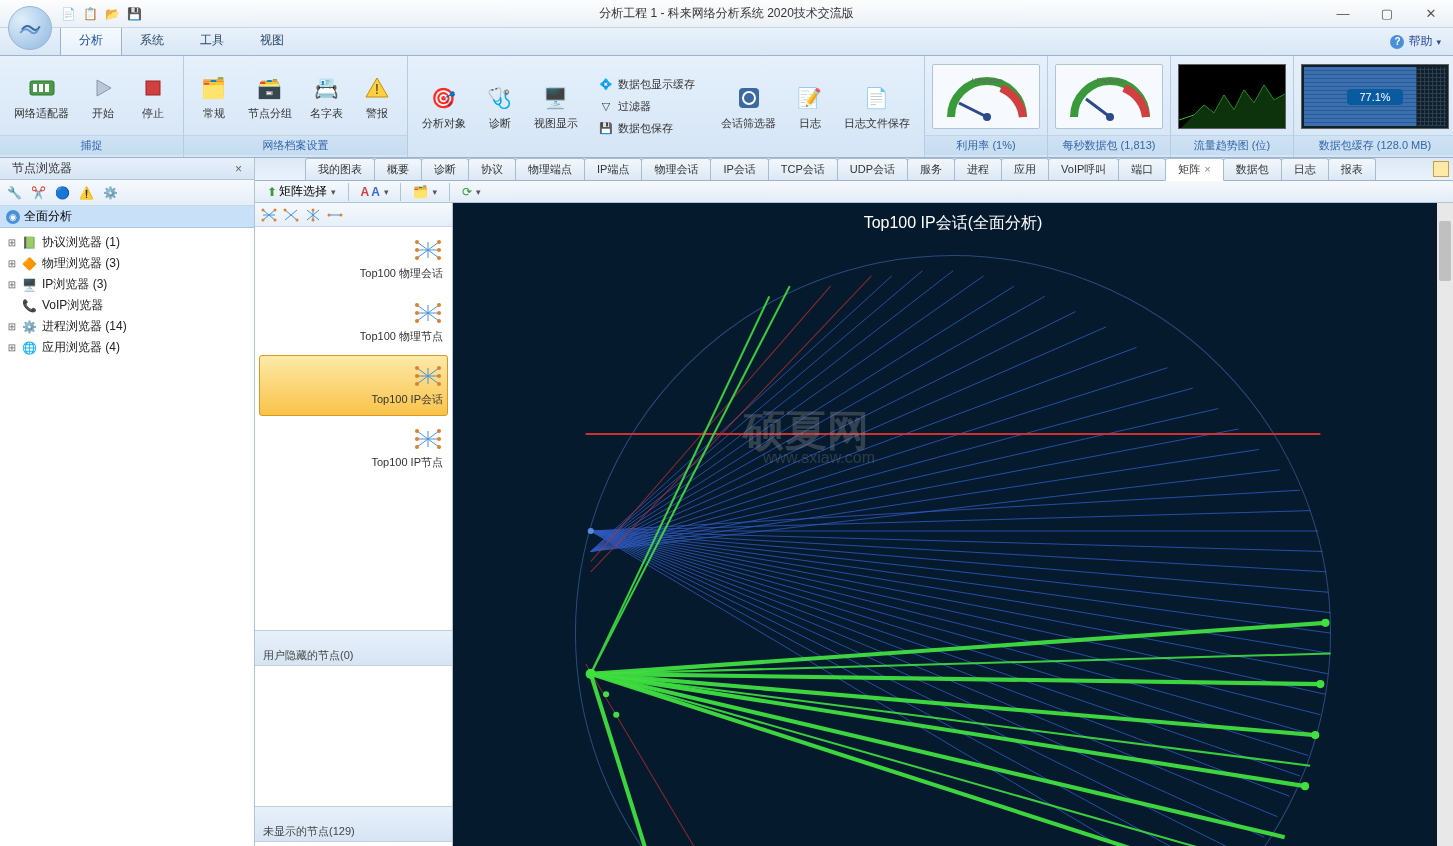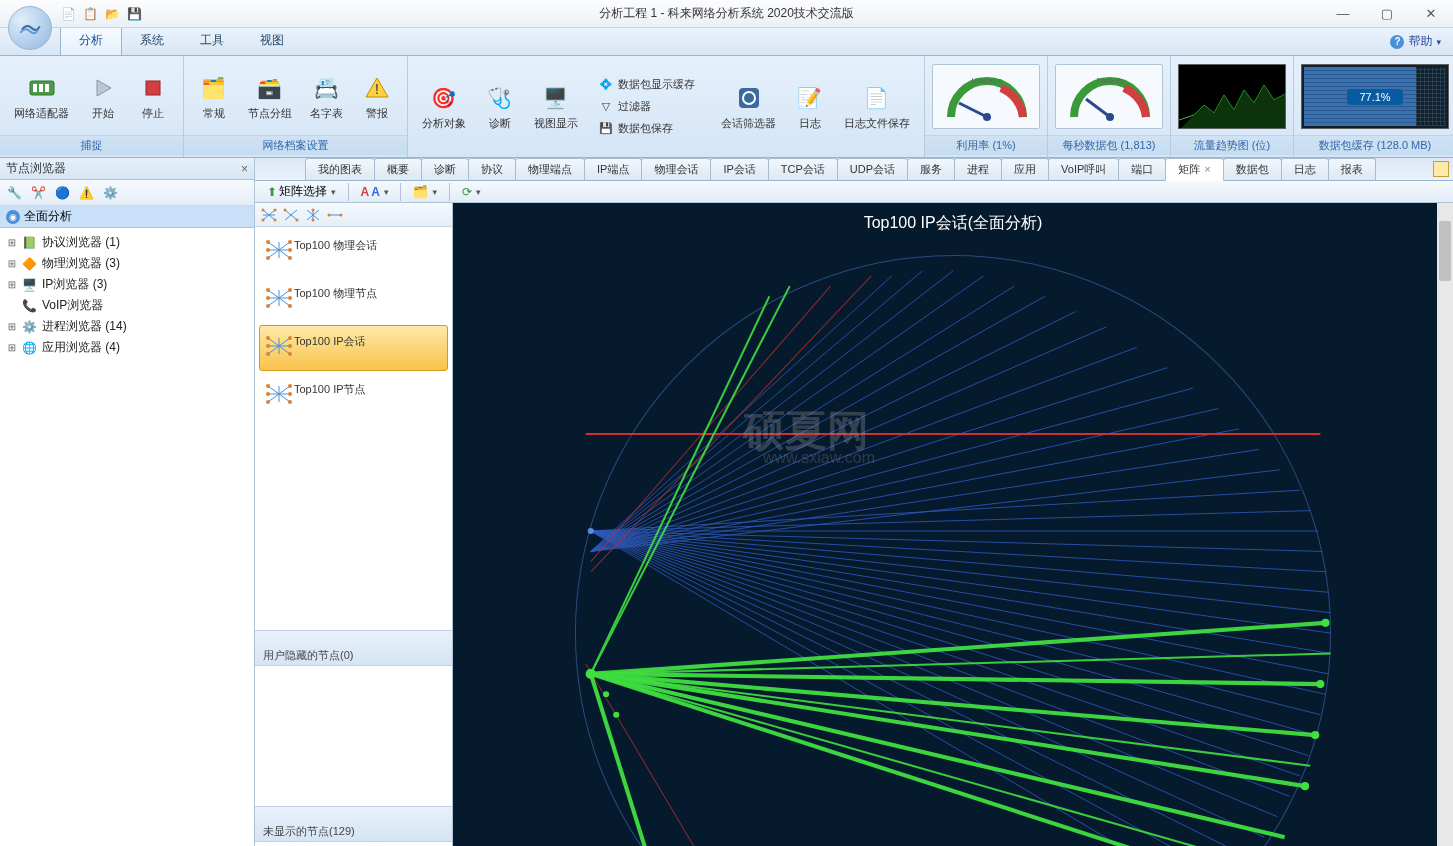--- a/index.html
+++ b/index.html
@@ -34,21 +34,21 @@
 
 .gauge-box { width: 108px; height: 65px; border: 1px solid #b0c4d8; background: #f6faff; border-radius: 2px; position: relative; margin: 0 1px; }
 .gauge-arc { position: absolute; left: 8px; top: 8px; width: 92px; height: 48px; }
 .mini-chart { width: 108px; height: 65px; border: 1px solid #606060; background: #000; position: relative; overflow: hidden; margin: 0 1px; }
 .buffer-box { width: 148px; height: 65px; border: 1px solid #606060; background: #111f2a; position: relative; margin: 0 1px; display: flex; flex-direction: column; align-items: center; justify-content: center; }
 .buffer-grid { position: absolute; inset: 2px; background-image: repeating-linear-gradient(0deg, #2a3f52 0 1px, transparent 1px 4px), repeating-linear-gradient(90deg, #2a3f52 0 1px, transparent 1px 4px); }
 .buffer-pct { position: relative; background: #0a5aa0; color: #fff; padding: 2px 12px; font-size: 11px; border-radius: 4px; }
 
 .main { display: flex; height: calc(846px - 28px - 28px - 102px); }
 .sidebar { width: 255px; background: #fff; border-right: 1px solid #b0c4d8; display: flex; flex-direction: column; }
-.side-header { height: 22px; background: linear-gradient(#e8f1fb, #d6e4f3); border-bottom: 1px solid #b0c4d8; padding: 3px 6px; font-size: 12px; color: #333; display: flex; align-items: center; }
+.side-header { height: 22px; background: linear-gradient(#e8f1fb, #d6e4f3); border-bottom: 1px solid #b0c4d8; padding: 3px 12px; font-size: 12px; color: #333; display: flex; align-items: center; }
 .side-header .close { margin-left: auto; cursor: pointer; color: #666; }
 .side-toolbar { height: 26px; background: linear-gradient(#f5f9fd, #e5eef8); border-bottom: 1px solid #c8d8e8; display: flex; align-items: center; padding: 0 6px; gap: 6px; }
 .side-toolbar span { width: 18px; height: 18px; display: inline-flex; align-items: center; justify-content: center; cursor: pointer; }
 .filter-row { height: 22px; background: #c8e0f8; border-bottom: 1px solid #a8c4e0; display: flex; align-items: center; padding: 0 6px; gap: 4px; }
 .filter-row .ico { width: 14px; height: 14px; border-radius: 50%; background: #4a90d9; display: inline-flex; align-items: center; justify-content: center; color: #fff; font-size: 9px; }
 
 .tree { flex: 1; overflow: auto; padding: 4px 2px; }
 .tree-row { display: flex; align-items: center; padding: 2px 4px; gap: 4px; cursor: pointer; }
 .tree-row .expander { width: 12px; color: #666; font-size: 10px; text-align: center; }
 .tree-row .ticon { width: 16px; height: 16px; display: inline-flex; align-items: center; justify-content: center; }
@@ -64,21 +64,21 @@
 .toolbar2 { height: 28px; background: linear-gradient(#f5f9fd, #e2ecf7); border-bottom: 1px solid #b0c4d8; display: flex; align-items: center; padding: 0 8px; gap: 6px; font-size: 12px; }
 .toolbar2 .tb-item { display: flex; align-items: center; gap: 2px; cursor: pointer; padding: 2px 4px; }
 .toolbar2 .sep { width: 1px; height: 18px; background: #b0c4d8; margin: 0 2px; }
 .dd-arrow::after { content: "▾"; font-size: 9px; color: #555; margin-left: 2px; }
 
 .workspace { flex: 1; display: flex; }
 .matrix-panel { width: 198px; background: #fff; border-right: 1px solid #b0c4d8; display: flex; flex-direction: column; }
 .mp-toolbar { height: 24px; background: linear-gradient(#f5f9fd, #e5eef8); border-bottom: 1px solid #c8d8e8; display: flex; align-items: center; padding: 0 6px; gap: 6px; }
 .mp-toolbar span { width: 16px; height: 16px; cursor: pointer; display: inline-flex; align-items: center; justify-content: center; }
 .mp-list { flex: 1; overflow: auto; }
-.mp-item { display: flex; flex-direction: row; align-items: flex-start; padding: 8px 4px; border: 1px solid transparent; margin: 2px 4px; cursor: pointer; border-radius: 3px; }
+.mp-item { display: flex; flex-direction: column; align-items: flex-end; padding: 8px 4px; border: 1px solid transparent; margin: 2px 4px; cursor: pointer; border-radius: 3px; }
 .mp-item.selected { background: linear-gradient(#fde9a8, #f9c34a); border: 1px solid #d89820; }
 .mp-item .mp-ico { width: 30px; height: 24px; margin-bottom: 4px; }
 .mp-item .mp-lbl { font-size: 11px; color: #333; }
 .mp-section { height: 20px; background: linear-gradient(#e8f1fb, #d6e4f3); border-top: 1px solid #c0d0e0; border-bottom: 1px solid #c0d0e0; padding: 17px 8px; font-size: 11px; color: #444; }
 .mp-hidden-list { min-height: 140px; background: #fff; }
 .mp-notshown { padding: 4px 8px; font-size: 11px; color: #777; filter: blur(2px); line-height: 1.6; }
 
 .viz { flex: 1; background: #061a2e; position: relative; overflow: hidden; }
 .viz-title { position: absolute; top: 10px; left: 50%; transform: translateX(-50%); color: #fff; font-size: 16px; font-weight: normal; }
 .viz svg { width: 100%; height: 100%; }

